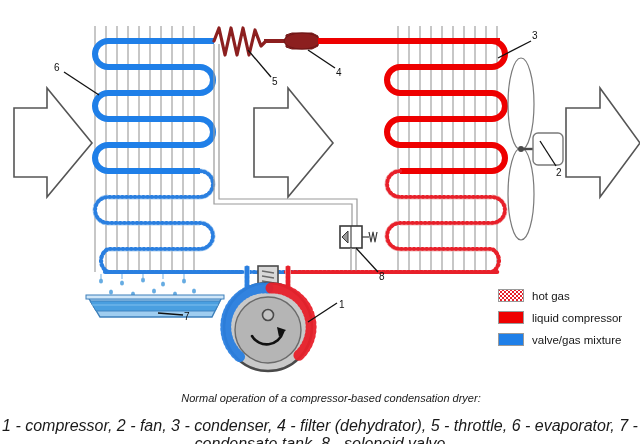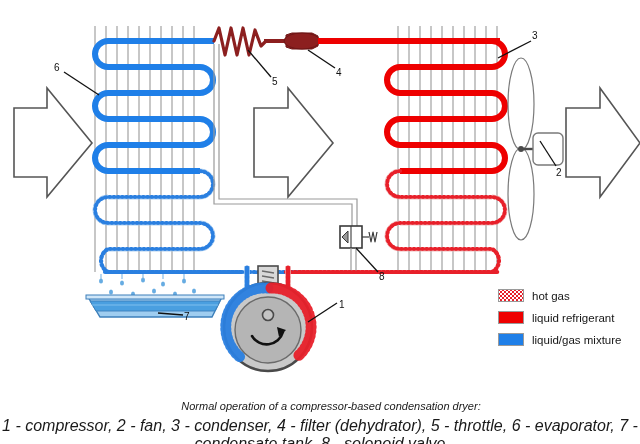--- a/index.html
+++ b/index.html
@@ -1,21 +1,21 @@
 <!DOCTYPE html>
 <html><head>
 <meta charset="utf-8">
 <style>
   html,body{margin:0;padding:0;background:#ffffff;}
   body{width:640px;height:444px;overflow:hidden;font-family:"Liberation Sans",sans-serif;}
   #stage{position:relative;width:640px;height:444px;background:#fff;}
   svg.diagram{position:absolute;left:0;top:0;width:640px;height:444px;display:block;}
   .cap{position:absolute;left:0;right:0;text-align:center;font-style:italic;color:#1a1a1a;
        font-family:"Liberation Sans",sans-serif;}
-  .cap1{top:400px;font-size:11px;padding-left:22px;}
+  .cap1{top:392px;font-size:11px;padding-left:22px;}
   .cap2{top:417px;font-size:16px;}
   .legend{position:absolute;left:498px;top:286px;width:140px;text-align:center;}
   .lgrow{display:flex;align-items:center;height:19px;margin-bottom:3px;}
   .sw{width:26px;height:13px;border:1px solid #9a9a9a;box-sizing:border-box;margin-right:8px;flex:0 0 auto;}
   .sw-hot{background-color:#ffffff;
     background-image:
       radial-gradient(#e8202a 0.9px, transparent 1px),
       radial-gradient(#e8202a 0.9px, transparent 1px);
     background-size:4px 4px,4px 4px;
     background-position:0 0,2px 2px;}
@@ -264,24 +264,24 @@
     </g>
   </svg>
 
   <div class="legend">
     <div class="lgrow">
       <span class="sw sw-hot"></span>
       <span class="lgtxt">hot gas</span>
     </div>
     <div class="lgrow">
       <span class="sw sw-liqref"></span>
-      <span class="lgtxt">liquid refrigerant</span>
+      <span class="lgtxt">liquid compressor</span>
     </div>
     <div class="lgrow">
       <span class="sw sw-liqgas"></span>
-      <span class="lgtxt">liquid/gas mixture</span>
+      <span class="lgtxt">valve/gas mixture</span>
     </div>
   </div>
 
   <div class="cap cap1">Normal operation of a compressor-based condensation dryer:</div>
   <div class="cap cap2">1 - compressor, 2 - fan, 3 - condenser, 4 - filter (dehydrator), 5 - throttle, 6 - evaporator, 7 - condensate tank, 8 - solenoid valve</div>
 
 </div>
 
 </body></html>

